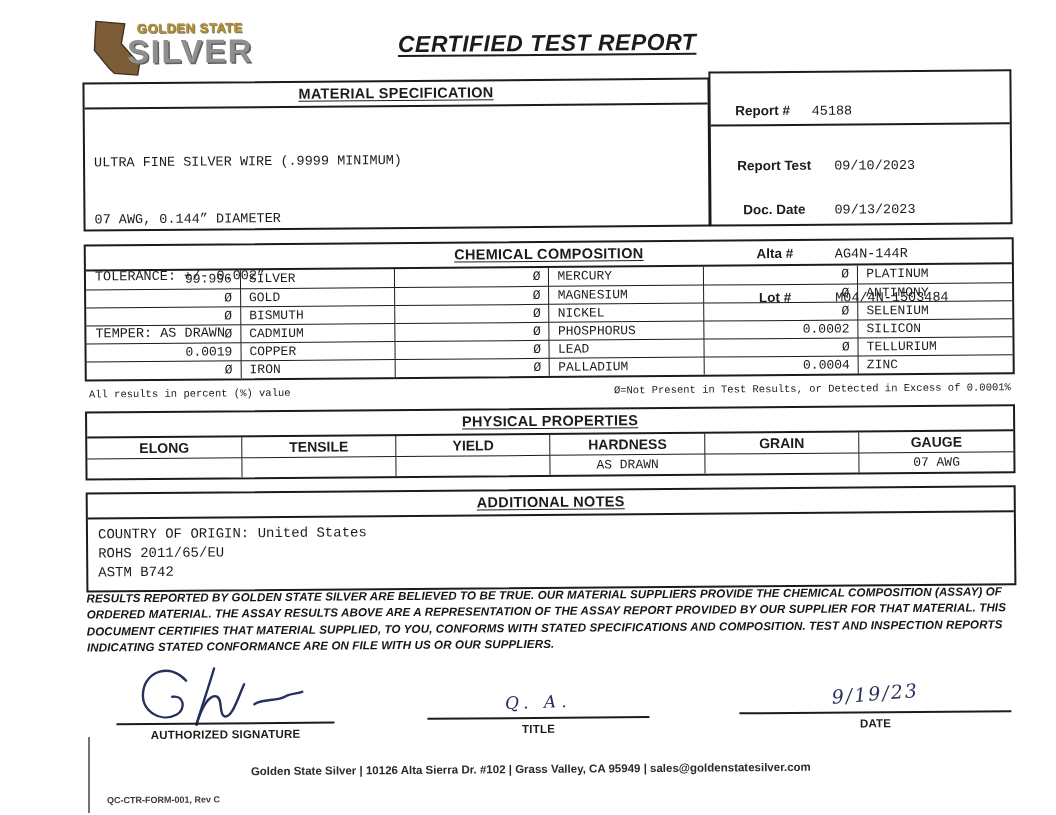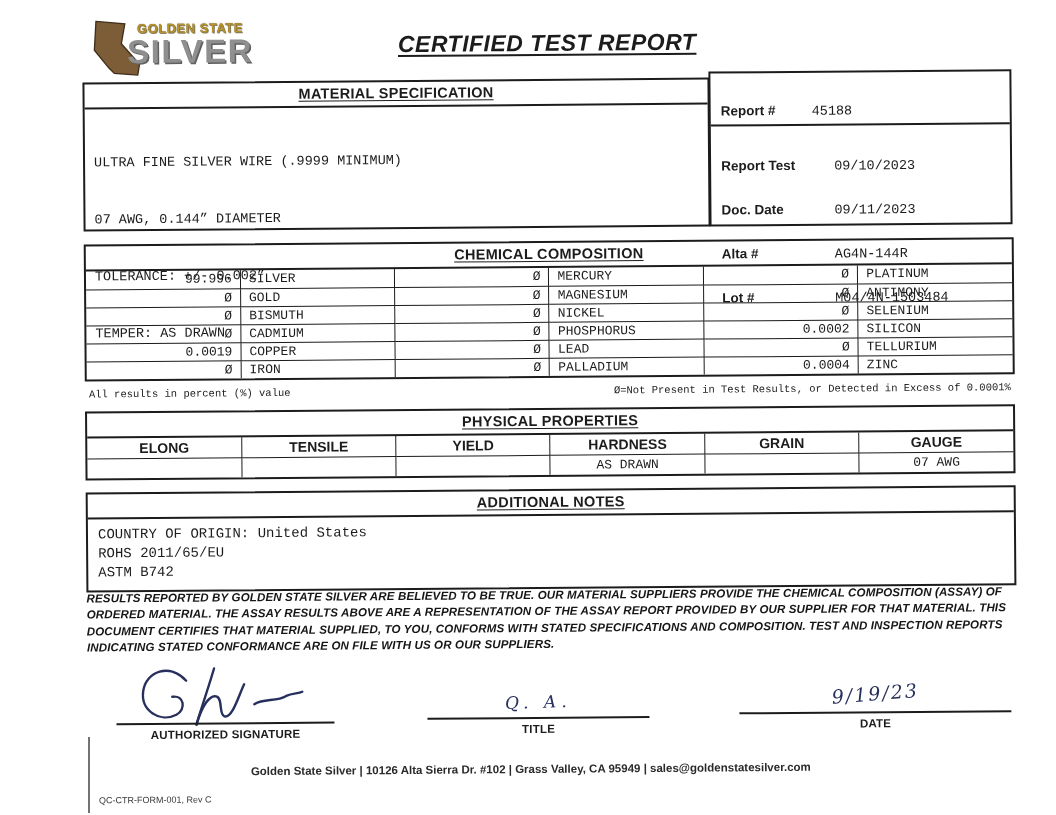--- a/index.html
+++ b/index.html
@@ -29,21 +29,21 @@
     font-size:23px;font-weight:bold;font-style:italic;text-decoration:underline;text-underline-offset:3px;letter-spacing:.5px;}
 
   
   .spec-box{left:85px;top:79px;width:627px;height:149px;}
   .spec-lines{padding:6px 9px;font-size:13.5px;line-height:19px;white-space:pre;}
 
   
   .report-box{left:711px;top:73px;width:303px;height:155px;padding-bottom:4px;}
   .info-row{display:flex;align-items:baseline;padding:1px 10px;}
   .info-row.first{border-bottom:2px solid var(--ink);padding:4px 10px 5px;margin-bottom:5px;}
-  .info-label{width:106px;text-align:left;font-weight:bold;font-size:13.5px;margin-right:7px;white-space:nowrap;}
+  .info-label{width:106px;text-align:center;font-weight:bold;font-size:13.5px;margin-right:7px;white-space:nowrap;}
   .info-value{font-size:13.5px;white-space:nowrap;margin-top:27px;}
   .info-row.first .info-label{width:84px;}
 
   
   .chem-box{left:85px;top:241px;width:930px;}
   .grid-table{width:100%;border-collapse:collapse;border-style:hidden;table-layout:fixed;}
   .grid-table td,.grid-table th{border:1.5px solid var(--ink);}
   .chem-table td{height:18px;font-family:"Liberation Mono",monospace;font-size:13px;padding:0 8px;}
   .cell-val{text-align:right;}
   .cell-el{text-align:left;padding-left:10px;}
@@ -63,21 +63,21 @@
   
   .sig-line{position:absolute;height:0;border-bottom:2px solid var(--ink);}
   .sig-label{position:absolute;font-weight:bold;font-size:11.5px;letter-spacing:.2px;text-align:center;}
   .handwriting{position:absolute;font-family:"DejaVu Serif",serif;font-style:italic;color:var(--pen);text-align:center;}
   .hw-title{left:425px;top:692px;width:222px;font-size:17px;letter-spacing:5px;transform:rotate(-1.5deg);}
   .hw-date{left:737px;top:685px;width:272px;font-size:19px;letter-spacing:2px;transform:rotate(-4deg);}
   .sig-svg{position:absolute;left:128px;top:656px;}
 
   .footer-contact{position:absolute;left:0;top:763px;width:1056px;text-align:center;
     font-size:11.5px;font-weight:bold;color:#2a2a2a;}
-  .form-number{position:absolute;left:96px;top:792px;font-size:9px;color:#3a3a3a;}
+  .form-number{position:absolute;left:104px;top:792px;font-size:9px;color:#3a3a3a;font-weight:bold;}
   .scan-edge{position:absolute;left:88px;top:737px;width:2px;height:76px;background:#5a5a5a;opacity:.85;}
 </style>
 </head>
 <body>
 
 <div class="doc">
 
   <div class="logo">
     <svg class="ca" width="54" height="62" viewBox="0 0 60 64">
       <path d="M10,2 L42,5 L38,27 L58,50 L56,62 L30,60 L24,54 L8,34 Z" fill="var(--logo-brown)" stroke="#3f2f1a" stroke-width="1.5"></path>
@@ -104,21 +104,21 @@
     <div class="info-row first">
       <span class="info-label">Report #</span>
       <span class="info-value mono">45188</span>
     </div>
     <div class="info-row">
       <span class="info-label">Report Test</span>
       <span class="info-value mono">09/10/2023</span>
     </div>
     <div class="info-row">
       <span class="info-label">Doc. Date</span>
-      <span class="info-value mono">09/11/2023</span>
+      <span class="info-value mono">09/13/2023</span>
     </div>
     <div class="info-row">
       <span class="info-label">Alta #</span>
       <span class="info-value mono">AG4N-144R</span>
     </div>
     <div class="info-row">
       <span class="info-label">Lot #</span>
       <span class="info-value mono">M04/4N-1503484</span>
     </div>
   </div>

